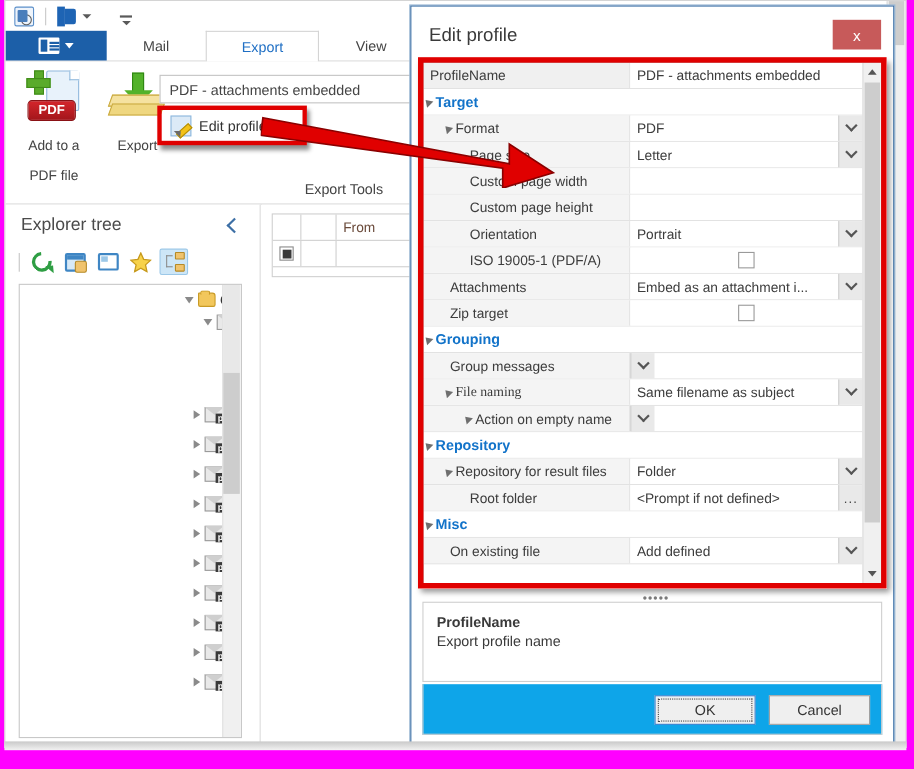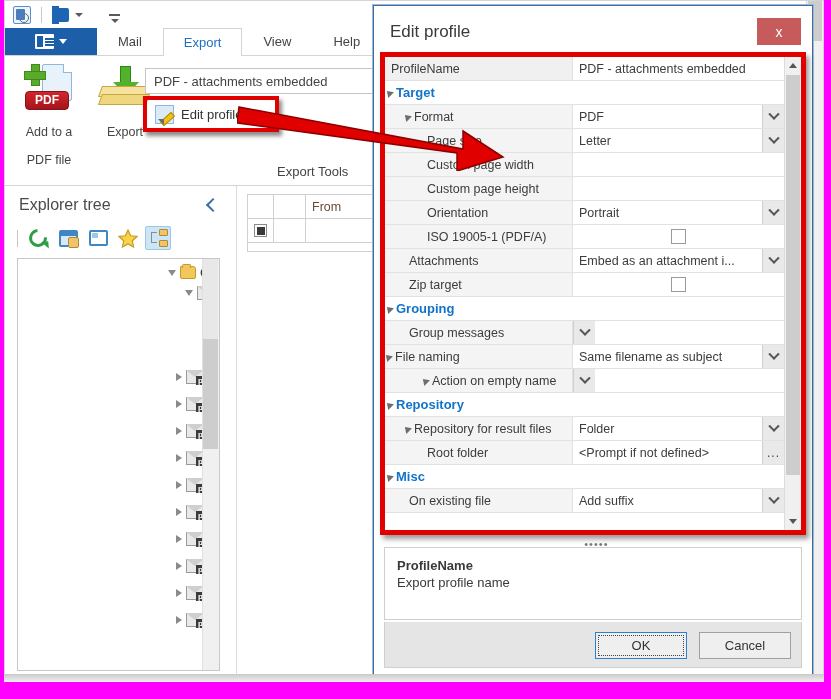--- a/index.html
+++ b/index.html
@@ -92,21 +92,21 @@
   .filebtn-glyph:after{
     content:"";position:absolute;left:8px;top:2px;width:9px;height:1.5px;
     background:#1c5fa8;
     box-shadow:0 3px 0 #1c5fa8, 0 6px 0 #1c5fa8;
   }
   .filebtn-caret{
     width:0;height:0;border-left:4px solid transparent;border-right:4px solid transparent;
     border-top:5px solid #ffffff;
   }
   .tab {
-    padding:0 20px; display:flex; align-items:center;
+    padding:0 32px; display:flex; align-items:center;
     font-size:13px; color:#444444; cursor:pointer;
     border-left:1px solid transparent; border-right:1px solid transparent;
   }
   .tab.active {
     background:#ffffff; color:#1f6fc4;
     border-left:1px solid #d4d4d4; border-right:1px solid #d4d4d4;
     border-top:1px solid #d4d4d4;
     margin-bottom:-1px; padding-bottom:1px;
   }
 
@@ -313,21 +313,21 @@
   }
   .splitter{
     position:absolute;left:48%;top:532px;font-size:11px;color:#7a7a7a;letter-spacing:1px;
   }
   .desc-pane{
     position:absolute;left:10px;top:541px;right:10px;height:73px;
     border:1px solid #cfcfcf;background:#ffffff;padding:10px 12px;
   }
   .desc-title{font-size:13px;font-weight:bold;color:#3a3a3a;}
   .desc-body{font-size:13px;color:#3a3a3a;margin-top:2px;}
-  .btn-bar{position:absolute;left:10px;right:10px;top:616px;height:46px;border:1px solid #cfcfcf;border-top:none;background:#e5e5e5;}
+  .btn-bar{position:absolute;left:10px;right:10px;top:616px;height:46px;border:1px solid #cfcfcf;border-top:none;background:#0ea5e9;}
   .btn{
     position:absolute;top:10px;width:92px;height:27px;background:#efefef;border:1px solid #a0a0a0;
     font-size:13px;color:#333;display:flex;align-items:center;justify-content:center;cursor:pointer;
   }
   .btn.ok{right:114px;border:1px solid #2f7fd0;outline:1px dotted #444;outline-offset:-4px;}
   .btn.cancel{right:10px;}
 
   .win-scroll-right{
     position:absolute;right:0;top:0;bottom:0;width:17px;background:#f0f0f0;border-left:1px solid #dadada;
   }
@@ -665,21 +665,21 @@
             </div>
             <div class="pg-row">
               <div class="pg-name" style="padding-left: 24px;">
                 <span>Group messages</span>
               </div>
               <div class="pg-ddl">
                 <div class="chev"></div>
               </div>
             </div>
             <div class="pg-row">
-              <div class="pg-name" style="">
+              <div class="pg-name" style="padding-left: 19px; font-family: Liberation Serif, serif;">
                 <div class="expander" style="transform: rotate(45deg);"></div>
                 <span>File naming</span>
               </div>
               <div class="pg-val">
                 <span>Same filename as subject</span>
               </div>
               <div class="pg-ddl">
                 <div class="chev"></div>
               </div>
             </div>
@@ -725,21 +725,21 @@
               <div class="pg-name" style="padding-left: 1px;">
                 <div class="expander" style="transform: rotate(45deg);"></div>
                 <span class="cat-label">Misc</span>
               </div>
             </div>
             <div class="pg-row">
               <div class="pg-name" style="padding-left: 24px;">
                 <span>On existing file</span>
               </div>
               <div class="pg-val">
-                <span>Add suffix</span>
+                <span>Add defined</span>
               </div>
               <div class="pg-ddl">
                 <div class="chev"></div>
               </div>
             </div>
           </div>
         <div class="pg-scroll">
           <div class="sb-arrow">
               <div class="sb-up"></div>
             </div>

